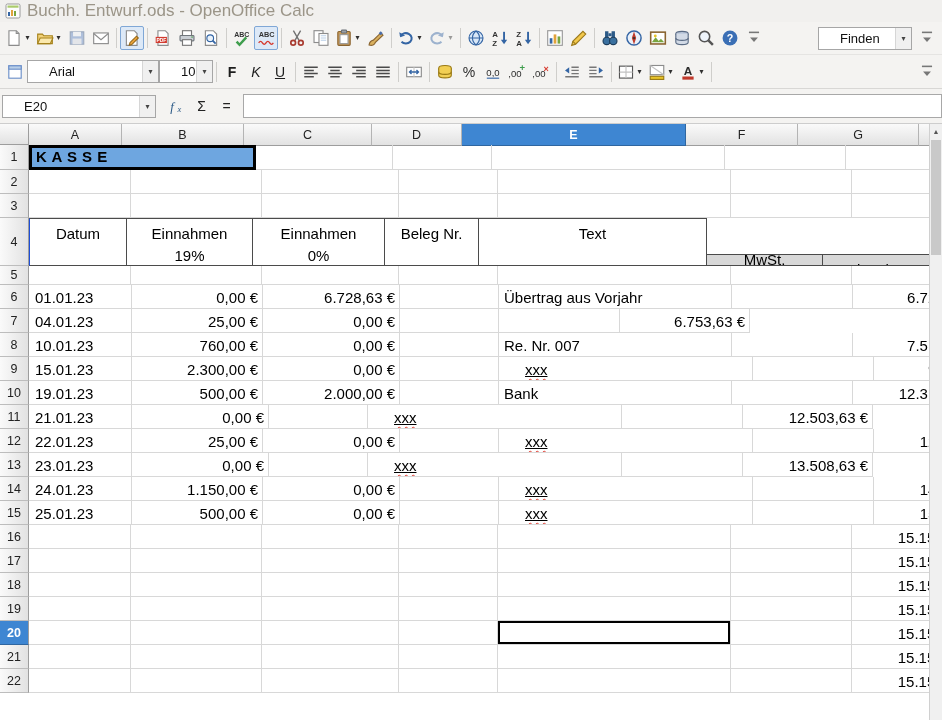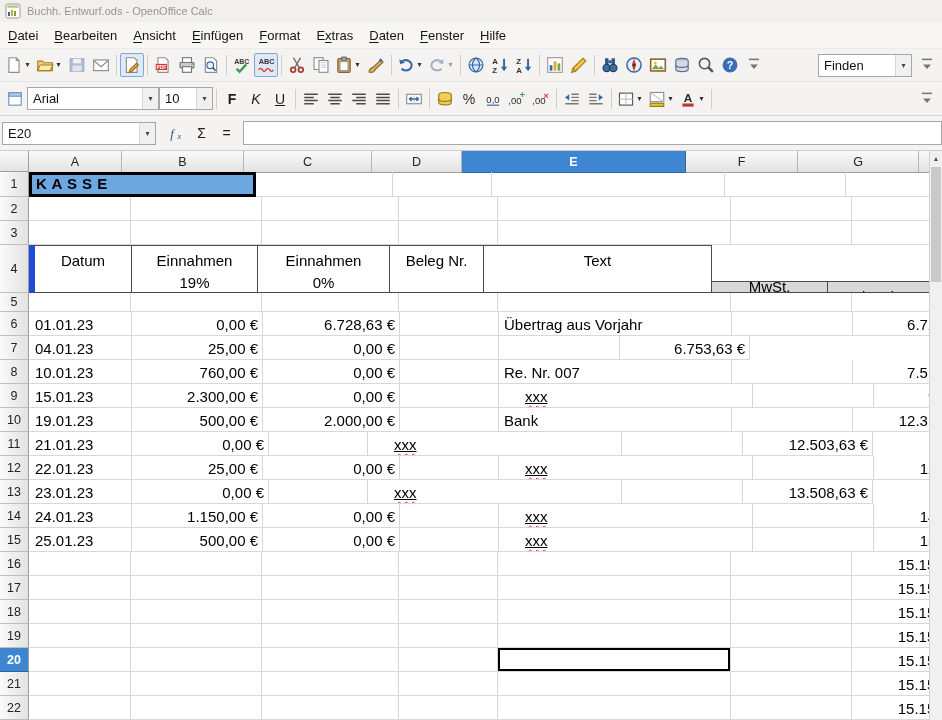--- a/index.html
+++ b/index.html
@@ -10,21 +10,21 @@
     --grid_line:#d8d8d8;
   }
   html,body{margin:0;padding:0;}
   body{width:942px;height:720px;overflow:hidden;background:#e8e8e8;
        font-family:"Liberation Sans","DejaVu Sans",sans-serif;}
   .app{width:942px;height:720px;display:flex;flex-direction:column;background:#fff;}
 
   
   .titlebar{height:22px;flex:0 0 auto;background:#f1f0ee;display:flex;align-items:center;
             padding-left:5px;gap:6px;}
-  .apptitle{font-size:11px;color:#9b9588;white-space:nowrap;}
+  .apptitle{font-size:17px;color:#9b9588;white-space:nowrap;}
 
   
   .menubar{height:26px;flex:0 0 auto;background:#f7f6f5;display:flex;align-items:center;
            font-size:13px;color:#141414;border-bottom:1px solid #ececea;}
   .menu-item{padding:4px 8px;cursor:default;white-space:nowrap;}
   .menu-item u{text-underline-offset:2px;}
 
   
   .toolbar{flex:0 0 auto;display:flex;align-items:center;background:#f4f3f1;}
   .toolbar.std{height:32px;border-bottom:1px solid #e5e4e2;padding:0 3px;}
@@ -38,21 +38,21 @@
   .spacer{flex:1;}
   .dd{font-size:8px;color:#2f2f2f;width:9px;text-align:center;line-height:1;}
   .letter{width:24px;font-size:14px;color:#1d1d1d;}
   .letter.bold span{font-weight:700;}
   .letter.italic span{font-style:italic;}
   .letter.underline span{text-decoration:underline;}
 
   
   .combo{height:21px;background:#fff;border:1px solid #a6a6a6;display:flex;align-items:center;
          font-size:13px;flex:0 0 auto;}
-  .combo-text{padding-left:5px;flex:1;text-align:left;white-space:nowrap;overflow:hidden;color:#111;}
+  .combo-text{padding-left:21px;flex:1;text-align:left;white-space:nowrap;overflow:hidden;color:#111;}
   .combo-arrow{width:15px;align-self:stretch;display:flex;align-items:center;justify-content:center;
                font-size:8px;color:#444;background:#f0f0f0;border-left:1px solid #d6d6d6;}
   .combo.find{width:92px;margin-right:3px;margin-left:6px;}
 
   
   .formulabar{height:34px;flex:0 0 auto;display:flex;align-items:center;background:#f4f3f1;
               border-bottom:1px solid #cdcdcd;padding-left:2px;}
   .namebox{width:152px;}
   .fbtn{width:25px;height:22px;border:none;background:none;display:flex;align-items:center;
         justify-content:center;font-size:14px;color:#222;padding:0;flex:0 0 auto;}
@@ -85,21 +85,21 @@
   .c.txt{padding-left:5px;}
   .c.indent{padding-left:26px;text-decoration:underline;}
   .mis{text-decoration:underline;text-decoration-style:wavy;
        text-decoration-color:var(--spellcheck_red);text-decoration-thickness:1px;
        text-underline-offset:3px;}
   .c.kasse{background:var(--kasse_fill);border:3px solid #000;font-weight:bold;
            align-items:center;padding-left:4px;letter-spacing:.5px;}
   .c.tblh{border-color:#4b4b4b;border-top:1px solid #4b4b4b;flex-direction:column;
           align-items:center;justify-content:flex-start;padding:4px 2px 0;text-align:center;
           white-space:pre-line;line-height:1.45;}
-  .c.tblh.firstcol{border-left:6px solid #1d4ed8;}
+  .c.tblh.firstcol{border-left:1px solid #1d4ed8;}
   .c.tblh.gray{background:var(--header_gray);margin-top:36px;}
   .c.tblh.vcenter{justify-content:center;padding-top:0;}
   .c.cursor{box-shadow:inset 0 0 0 2px #000;}
 
   
   .vscroll{position:absolute;top:0;right:0;width:12px;height:100%;background:#f0f0f0;
            border-left:1px solid #d0d0d0;}
   .sbtn{height:15px;display:flex;align-items:center;justify-content:center;font-size:7px;color:#555;}
   .sthumb{position:absolute;top:16px;left:1px;width:10px;height:115px;background:#c9c9c9;}
 </style>
@@ -114,31 +114,20 @@
           <rect x="1" y="1" width="14" height="14" rx="1.5" fill="#fdfdfd" stroke="#9a9a9a"></rect>
           <rect x="2.5" y="2.5" width="11" height="2.2" fill="#aacb6a"></rect>
           <rect x="3" y="9" width="2" height="4" fill="#3465a4"></rect>
           <rect x="6" y="7" width="2" height="6" fill="#e2a33c"></rect>
           <rect x="9" y="8" width="2" height="5" fill="#79a53f"></rect>
         </svg>
       </span>
     <span class="apptitle">Buchh. Entwurf.ods - OpenOffice Calc</span>
   </div>
 
-  <div class="menubar">
-      <div class="menu-item"><u>D</u>atei</div>
-      <div class="menu-item"><u>B</u>earbeiten</div>
-      <div class="menu-item"><u>A</u>nsicht</div>
-      <div class="menu-item"><u>E</u>infügen</div>
-      <div class="menu-item"><u>F</u>ormat</div>
-      <div class="menu-item">E<u>x</u>tras</div>
-      <div class="menu-item"><u>D</u>aten</div>
-      <div class="menu-item"><u>F</u>enster</div>
-      <div class="menu-item"><u>H</u>ilfe</div>
-    </div>
 
   <div class="toolbar std">
       <button class="tbtn">
         <span class="ticon">
           <svg width="18" height="18" viewBox="0 0 16 16">
             <path d="M3.5 1.5h6.5l2.5 2.5v10.5h-9z" fill="#fff" stroke="#8c8c8c"></path>
             <path d="M10 1.5V4h2.5" fill="none" stroke="#8c8c8c"></path>
           </svg>
         </span>
         <span class="dd">▾</span>

